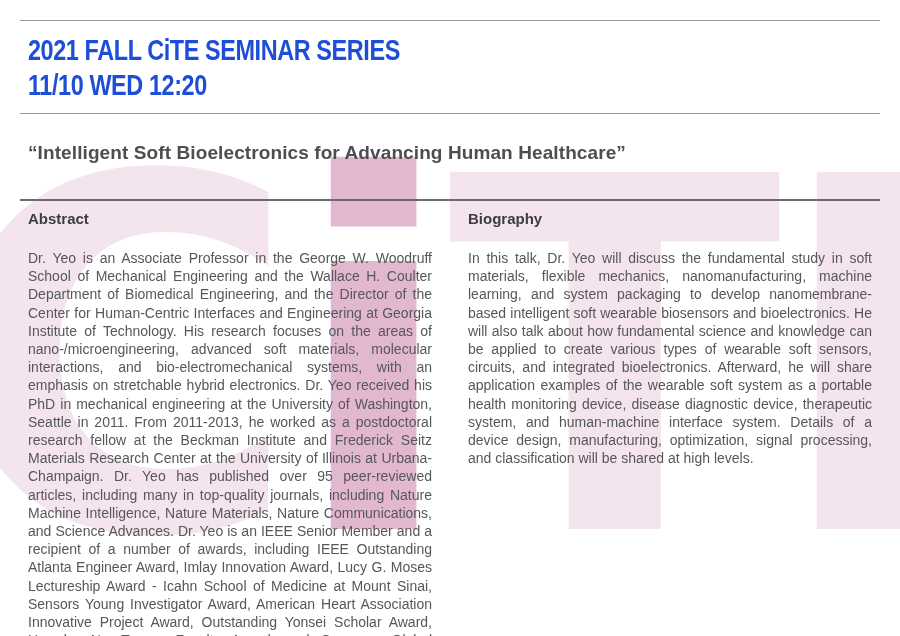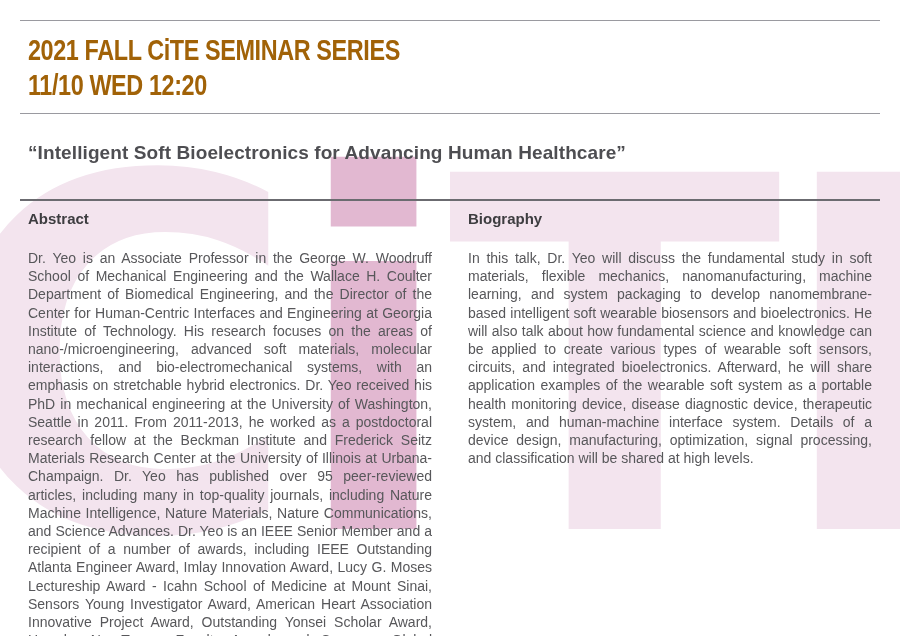--- a/index.html
+++ b/index.html
@@ -32,21 +32,21 @@
   .rule { position: absolute; left: 20px; right: 20px; z-index: 1; }
   .rule-top    { top: 20px;  height: 1px; background: #9a9aa0; }
   .rule-header { top: 113px; height: 1px; background: #9a9aa0; }
   .rule-mid    { top: 199px; height: 2px; background: #6b6b70; }
   
   .header {
     position: absolute;
     left: 28px;
     top: 32px;
     z-index: 2;
-    color: #a16207;
+    color: #1d4ed8;
     font-weight: bold;
   }
   .header .hline {
     font-size: 30px;
     line-height: 35px;
     white-space: nowrap;
     transform: scaleX(0.78);
     transform-origin: left center;
     letter-spacing: -0.5px;
   }

